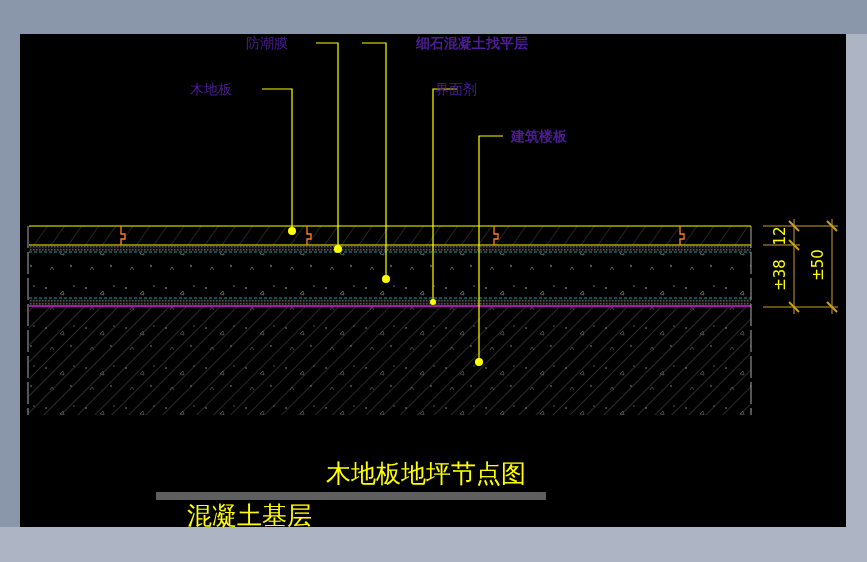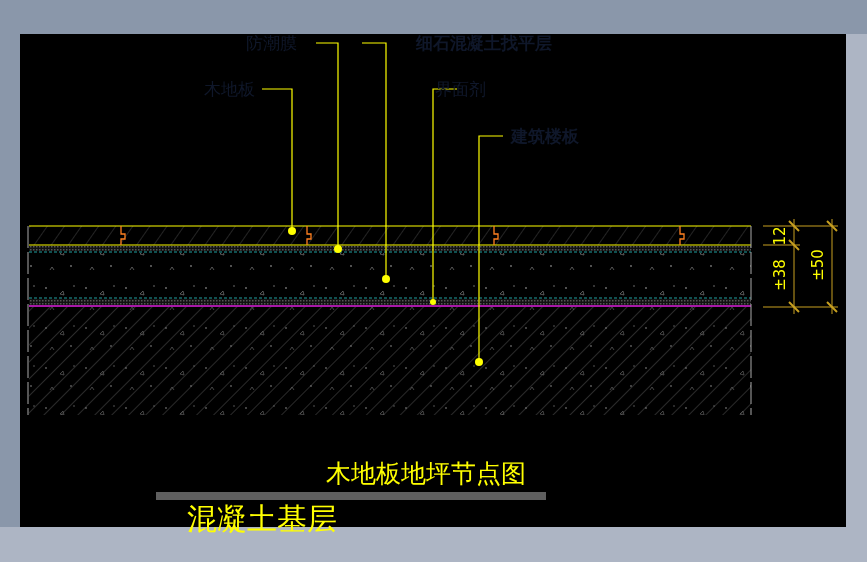--- a/index.html
+++ b/index.html
@@ -1,23 +1,23 @@
 <!DOCTYPE html>
 <html><head>
 <meta charset="utf-8">
 <style>
   html,body{margin:0;padding:0;}
   body{width:867px;height:562px;background:#8a97aa;position:relative;overflow:hidden;font-family:"DejaVu Sans",sans-serif;}
   .canvas{position:absolute;left:20px;top:34px;width:826px;height:493px;background:#000;}
   .bottom-strip{position:absolute;left:0;top:527px;width:867px;height:35px;background:#adb5c4;}
   .right-strip{position:absolute;left:846px;top:34px;width:21px;height:493px;background:#adb5c4;}
   svg{position:absolute;left:0;top:0;}
-  .lbl{position:absolute;color:#0f172a;font-size:17px;line-height:18px;white-space:nowrap;}
+  .lbl{position:absolute;color:#4c1d95;font-size:14px;line-height:18px;white-space:nowrap;}
   .title{position:absolute;color:#ffff00;font-size:25px;white-space:nowrap;}
-  .subtitle{position:absolute;color:#ffff00;font-size:30px;white-space:nowrap;}
+  .subtitle{position:absolute;color:#ffff00;font-size:25px;white-space:nowrap;}
   .dim{position:absolute;color:#ffff00;font-size:15px;white-space:nowrap;transform:rotate(-90deg);transform-origin:center;}
 </style>
 </head>
 <body>
 
 <div class="bottom-strip"></div>
 <div class="right-strip"></div>
 
 <div class="canvas"></div>
 
@@ -97,21 +97,21 @@
     <line x1="827" y1="221" x2="837" y2="231" stroke-width="2"></line>
     <line x1="827" y1="302" x2="837" y2="312" stroke-width="2"></line>
   </g>
 
   <rect x="156" y="492" width="390" height="8" fill="#5f5f5f"></rect>
   <rect x="156" y="500" width="170" height="3" fill="#000"></rect>
 </svg>
 
 <div class="lbl" style="left:246px;top:34px;">防潮膜</div>
 <div class="lbl" style="left:416px;top:34px;font-weight:bold;">细石混凝土找平层</div>
-<div class="lbl" style="left:204px;top:80px;">木地板</div>
+<div class="lbl" style="left:190px;top:80px;">木地板</div>
 <div class="lbl" style="left:435px;top:80px;">界面剂</div>
 <div class="lbl" style="left:511px;top:127px;font-weight:bold;">建筑楼板</div>
 
 <div class="dim" style="left:770px;top:227px;">12</div>
 <div class="dim" style="left:764px;top:266px;">±38</div>
 <div class="dim" style="left:802px;top:256px;">±50</div>
 
 <div class="title" style="left:326px;top:457px;text-align:center;">木地板地坪节点图</div>
 <div class="subtitle" style="left:187px;top:499px;">混凝土基层</div>
 

